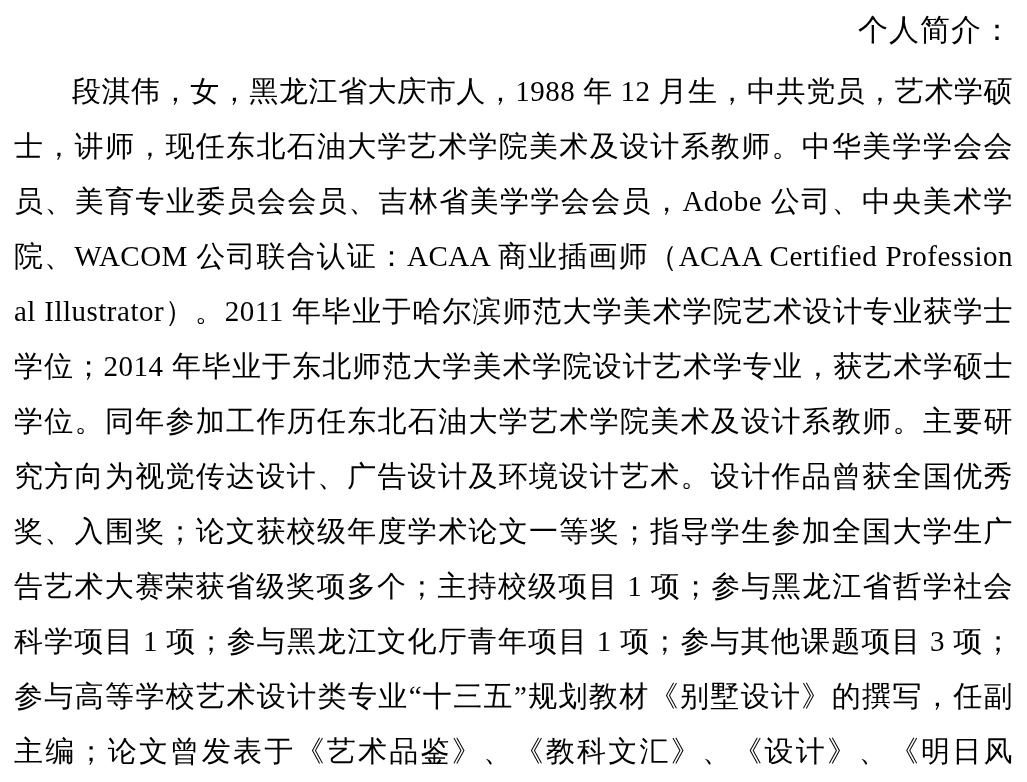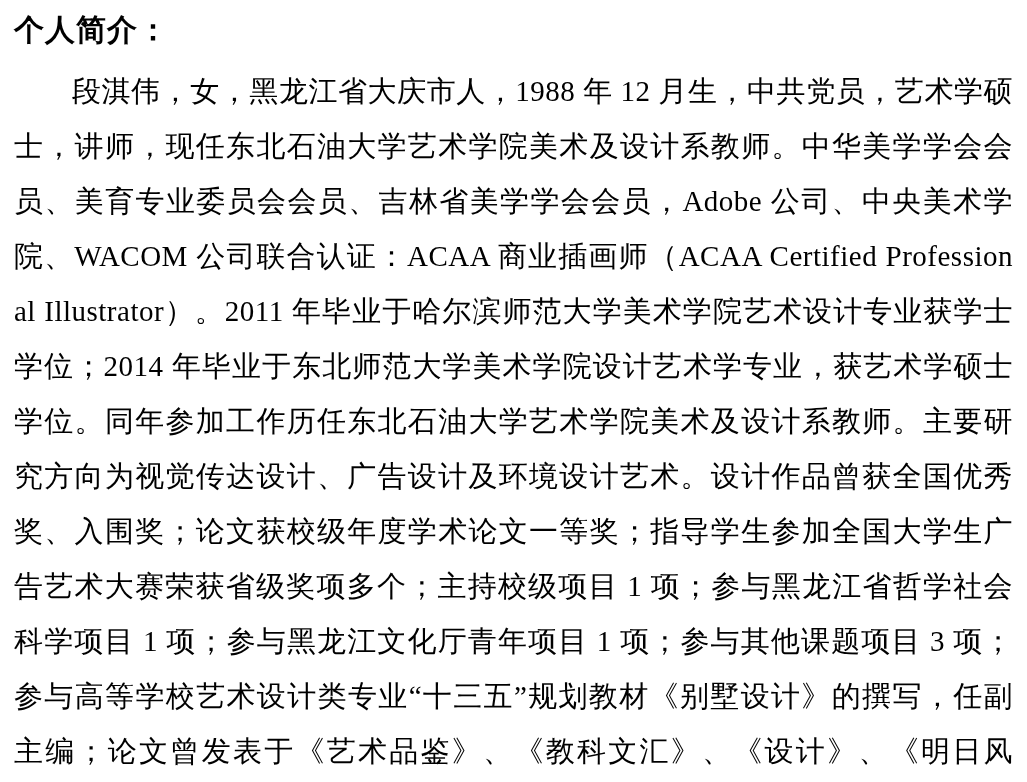--- a/index.html
+++ b/index.html
@@ -16,24 +16,25 @@
   }
   .doc-page {
     box-sizing: border-box;
     width: 1027px;
     height: 782px;
     padding: 10px 14px 0 14px;
     background: #ffffff;
   }
   .doc-heading {
     font-size: 30px;
-    font-weight: bold;
+    font-weight: normal;
     line-height: 40px;
     margin: 0 0 14px 0;
     letter-spacing: 1px;
+    text-align: right;
   }
   .doc-paragraph {
     font-size: 29px;
     line-height: 55px;
     margin: 0;
     text-align: justify;
     text-justify: inter-ideograph;
     text-indent: 2em;
     letter-spacing: 0.5px;
     word-break: break-all;

